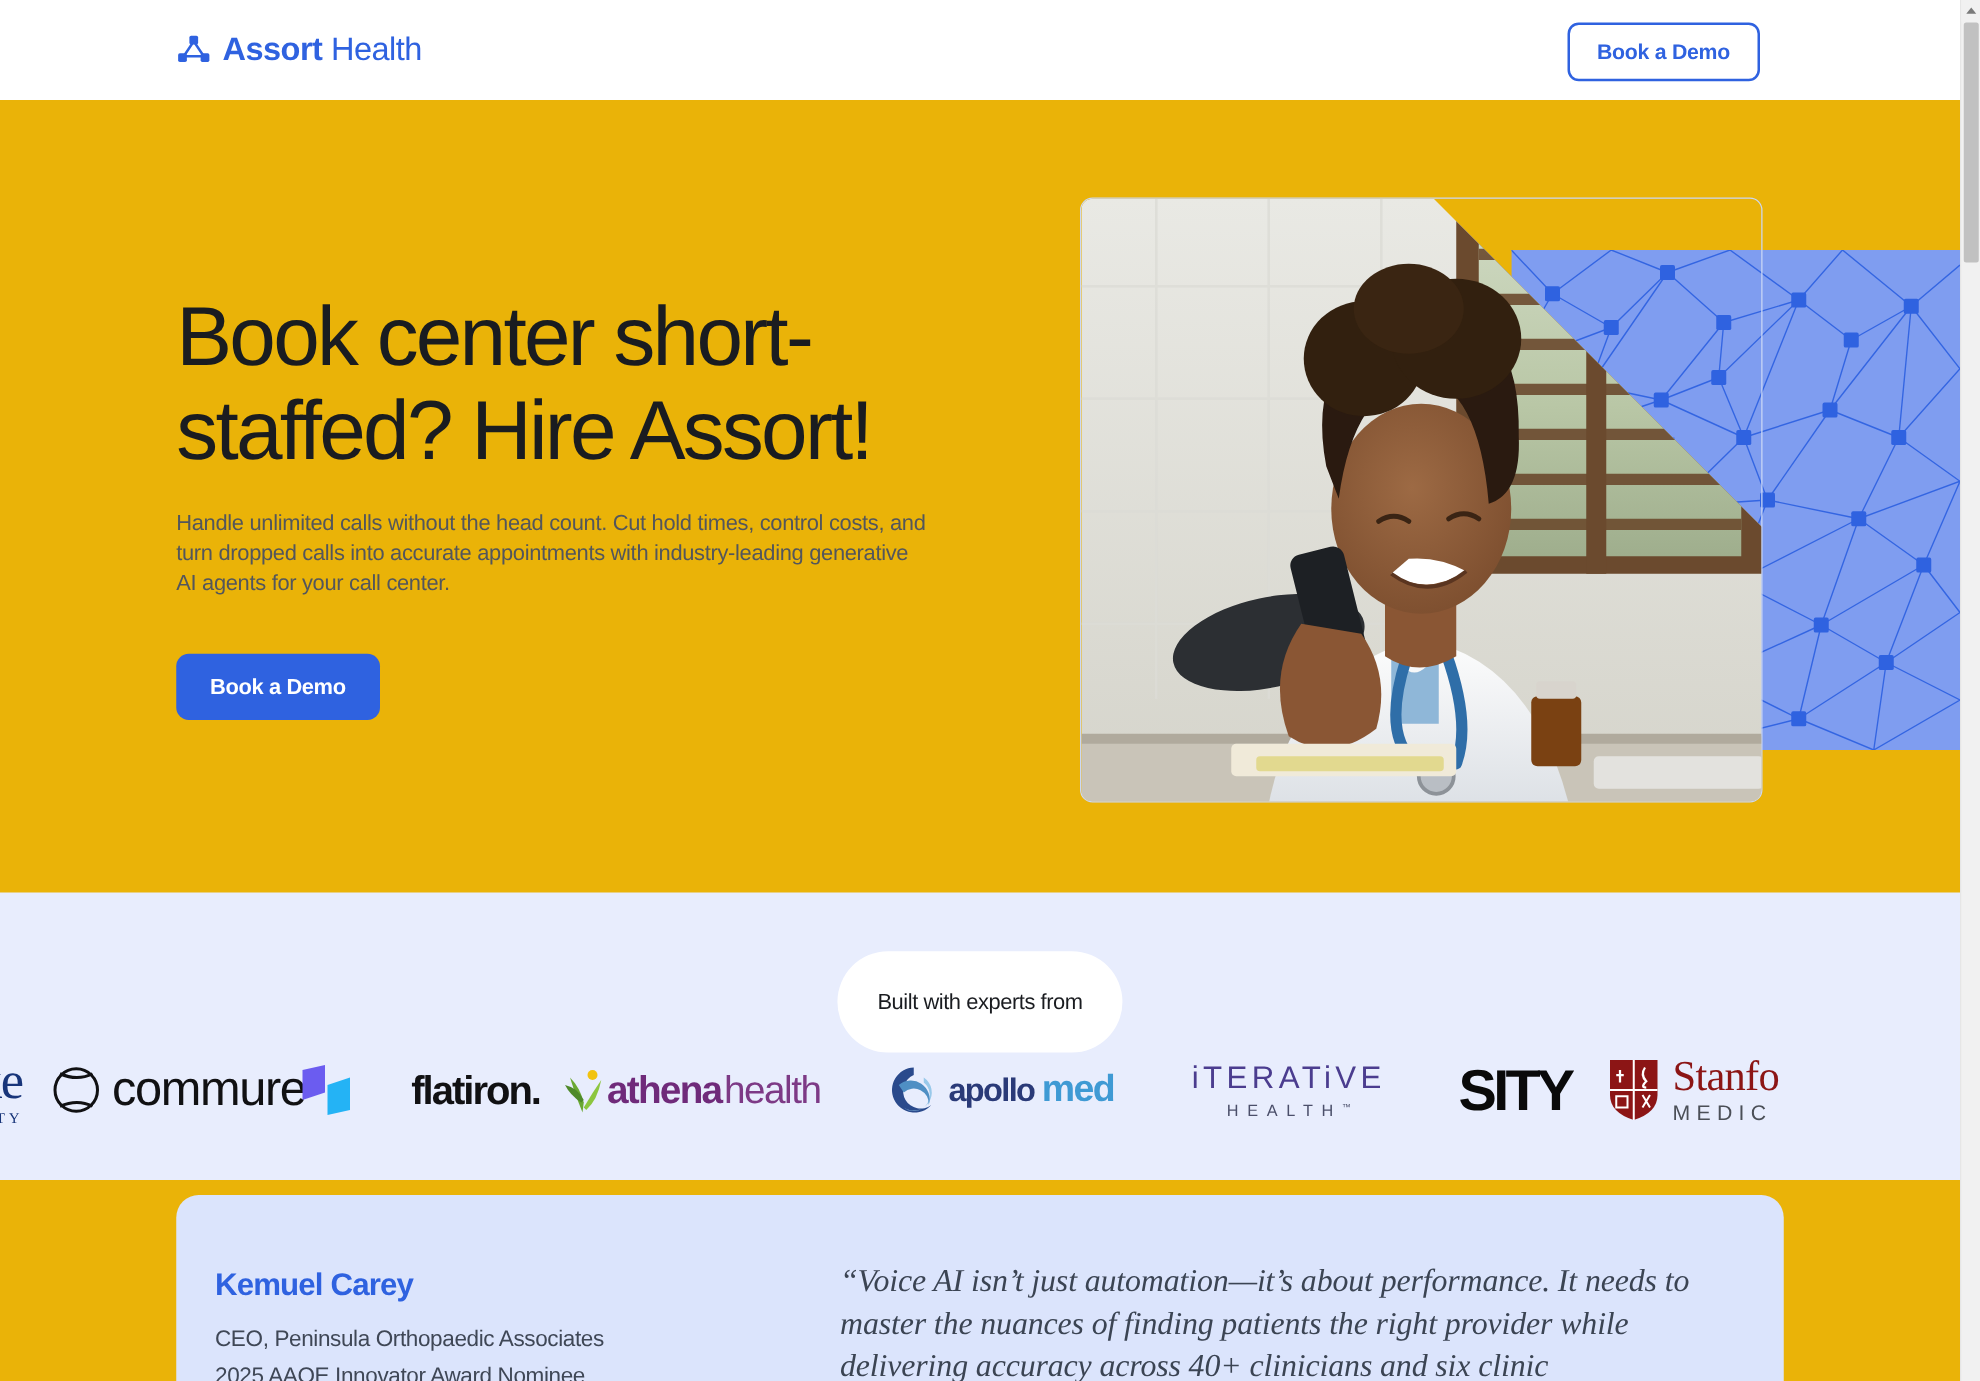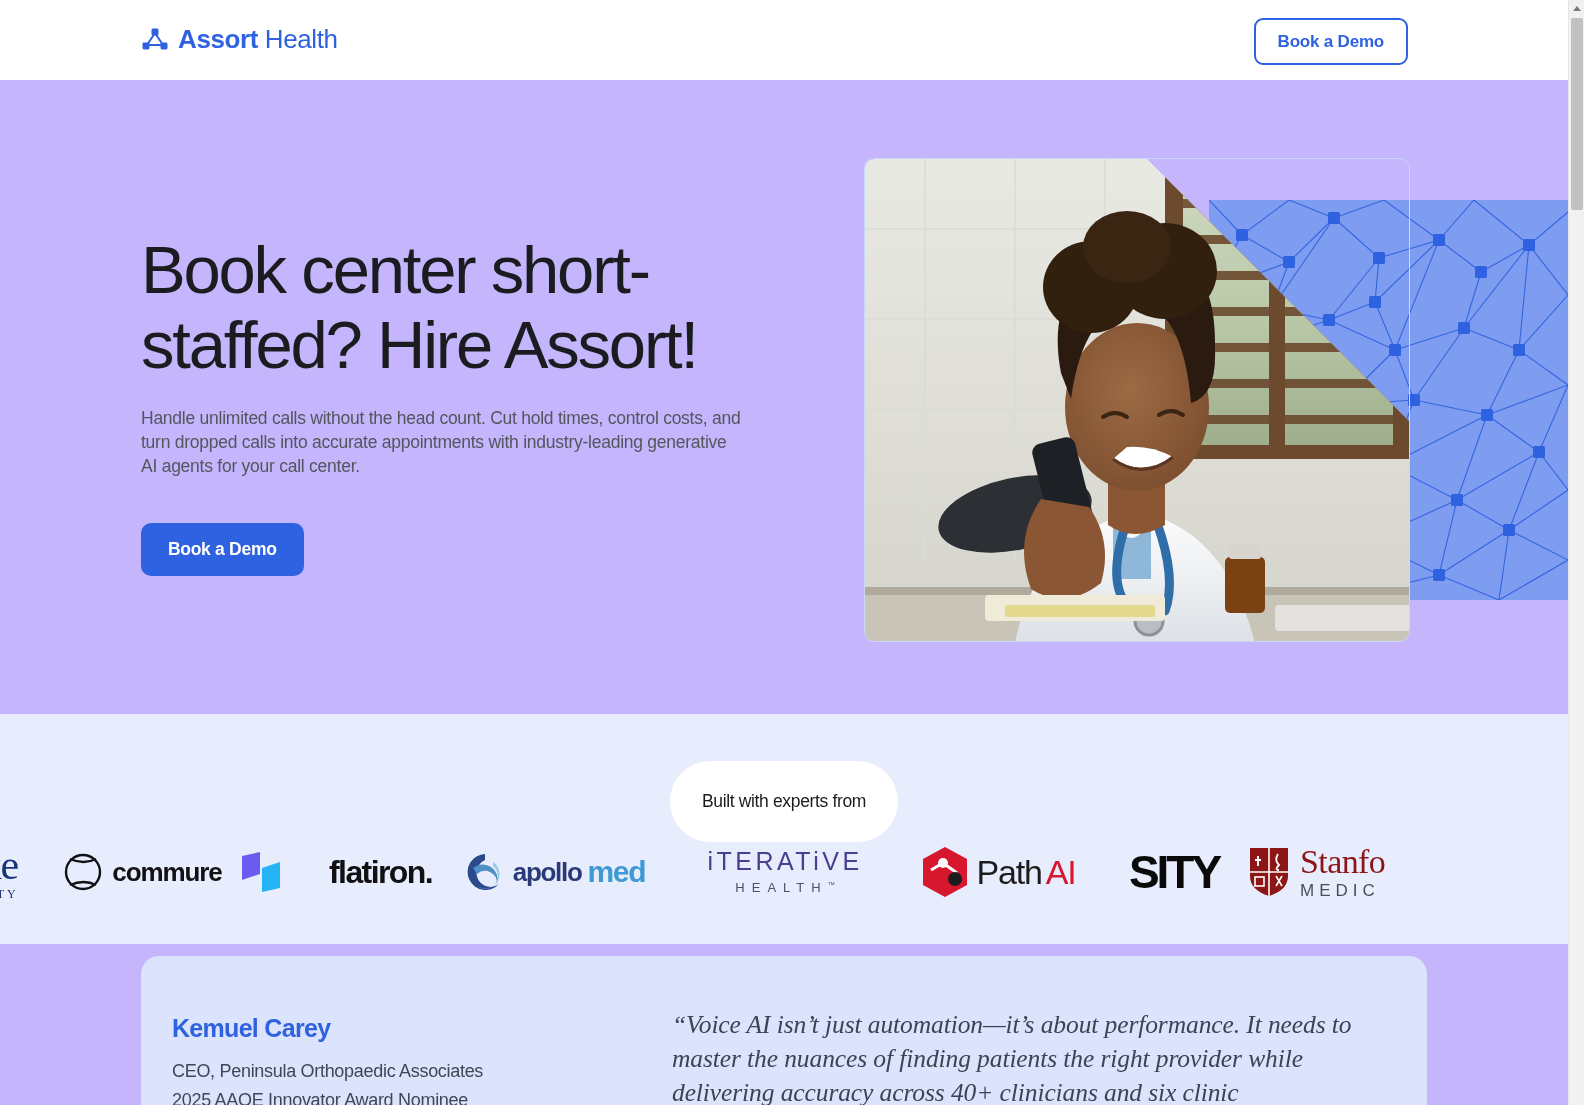--- a/index.html
+++ b/index.html
@@ -15,21 +15,21 @@
     width: 1584px;
     height: 1105px;
     overflow: hidden;
   }
   .viewport {
     position: absolute;
     left: 0; top: 0;
     width: 1568px;
     height: 1105px;
     overflow: hidden;
-    background: #c4b5fd;
+    background: #eab308;
   }
 
   
   .scrollbar {
     position: absolute;
     right: 0; top: 0;
     width: 16px; height: 1105px;
     background: #f1f1f1;
     border-left: 1px solid #e6e6e6;
   }
@@ -196,21 +196,21 @@
   
   .duke {
     font-family: "Liberation Serif", serif;
     color: #18357a;
     line-height: 1;
     text-align: center;
   }
   .duke .d1 { font-size: 42px; letter-spacing: -1px; }
   .duke .d2 { font-size: 12px; letter-spacing: 3px; margin-top: 2px; }
 
-  .commure-txt { font-size: 26px; color: #111113; letter-spacing: -1.1px; font-weight: 700; text-align: center; }
+  .commure-txt { font-size: 39px; color: #111113; letter-spacing: -1.1px; font-weight: 400; text-align: center; }
   .flatiron-txt { font-size: 32px; color: #111113; letter-spacing: -1.6px; font-weight: 700; margin-left: 37px; }
   .athena1 { font-size: 31px; color: #6f2a7a; font-weight: 700; letter-spacing: -1.4px; }
   .athena2 { font-size: 31px; color: #7d3a86; font-weight: 400; letter-spacing: -1.2px; }
   .apollo1 { font-size: 26px; color: #2a3a78; font-weight: 700; letter-spacing: -1.3px; }
   .apollo2 { font-size: 30px; color: #3f9ad4; font-weight: 700; letter-spacing: -1.3px; }
   .iter { text-align: center; line-height: 1; }
   .iter .i1 { font-size: 25px; color: #4b3d8f; letter-spacing: 3.5px; font-weight: 500; text-align: center; }
   .iter .i2 { font-size: 13px; color: #4b4f6a; letter-spacing: 7px; margin-top: 7px; }
   .iter .i2 sup { font-size: 7px; letter-spacing: 0; }
   .path1 { font-size: 34px; color: #1c1c1c; letter-spacing: -1.2px; font-weight: 400; }
@@ -450,52 +450,52 @@
         <div class="logo-item" style="width:190px;">
           <div class="wm">
             <svg width="46" height="44" viewBox="0 0 46 44">
               <path d="M4 6 L22 2 L22 24 L4 30 Z" fill="#6b5cf0"></path>
               <path d="M24 18 L42 12 L42 38 L24 42 Z" fill="#24b3f5"></path>
             </svg>
             <span class="flatiron-txt">flatiron.</span>
           </div>
         </div>
 
+        <div class="logo-item" style="width:246px;">
+          <div class="wm" style="gap:2px;">
+            <svg width="34" height="40" viewBox="0 0 34 40">
+              <path d="M16 38 Q10 24 6 10 Q14 18 17 30 Z" fill="#6aa832"></path>
+              <path d="M17 34 Q24 22 31 12 Q28 28 19 36 Z" fill="#8cc63f"></path>
+              <path d="M15 30 Q6 24 2 16 Q12 18 17 28 Z" fill="#4f8a2a"></path>
+              <circle cx="24" cy="8" r="4" fill="#f2c30f"></circle>
+            </svg>
+            <span class="athena1">athena</span>
+              <span class="athena2">health</span>
+          </div>
+        </div>
 
         <div class="logo-item" style="width:248px;">
           <div class="wm" style="gap:6px;">
             <svg width="44" height="44" viewBox="0 0 44 44">
               <path d="M22 4 A18 18 0 1 0 36 34 A14 14 0 1 1 22 10 Z" fill="#2a4a8c"></path>
               <path d="M30 12 A14 14 0 1 1 14 36 A11 11 0 1 0 30 16 Z" fill="#8fc4e8" opacity="0.9"></path>
               <path d="M10 18 A15 15 0 0 1 34 34 A12 12 0 0 0 14 24 Z" fill="#4f8fc4"></path>
             </svg>
             <span class="apollo1">apollo</span>
               <span class="apollo2">med</span>
           </div>
         </div>
 
         <div class="logo-item" style="width:214px;">
           <div class="iter">
             <div class="i1">iTERATiVE</div>
             <div class="i2"><span>HEALTH</span><sup>™</sup></div>
           </div>
         </div>
 
-        <div class="logo-item" style="width:208px;">
-          <div class="wm" style="gap:4px;">
-            <svg width="56" height="56" viewBox="0 0 56 56">
-              <path d="M28 3 L50 15 L50 41 L28 53 L6 41 L6 15 Z" fill="#d7172d"></path>
-              <path d="M14 26 L26 19 L40 29" fill="none" stroke="#ffffff" stroke-width="3"></path>
-              <circle cx="26" cy="19" r="5" fill="#ffffff"></circle>
-              <circle cx="38" cy="35" r="7" fill="#1c1c1c"></circle>
-            </svg>
-            <span class="path1">Path</span>
-              <span class="path2">AI</span>
-          </div>
-        </div>
 
         <div class="logo-item" style="width:148px;">
           <div class="ucsf">SITY</div>
         </div>
 
         <div class="logo-item" style="width:200px; justify-content:flex-start;">
           <div class="wm" style="gap:10px;">
             <svg width="42" height="52" viewBox="0 0 42 52">
               <path d="M2 2 L40 2 L40 30 Q40 44 21 50 Q2 44 2 30 Z" fill="#8c1515"></path>
               <line x1="21" y1="2" x2="21" y2="50" stroke="#ffffff" stroke-width="1.6"></line>

